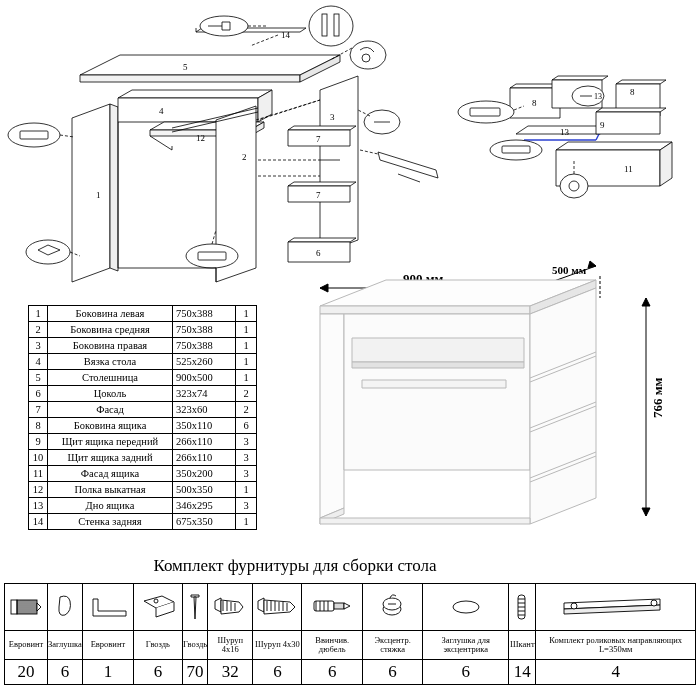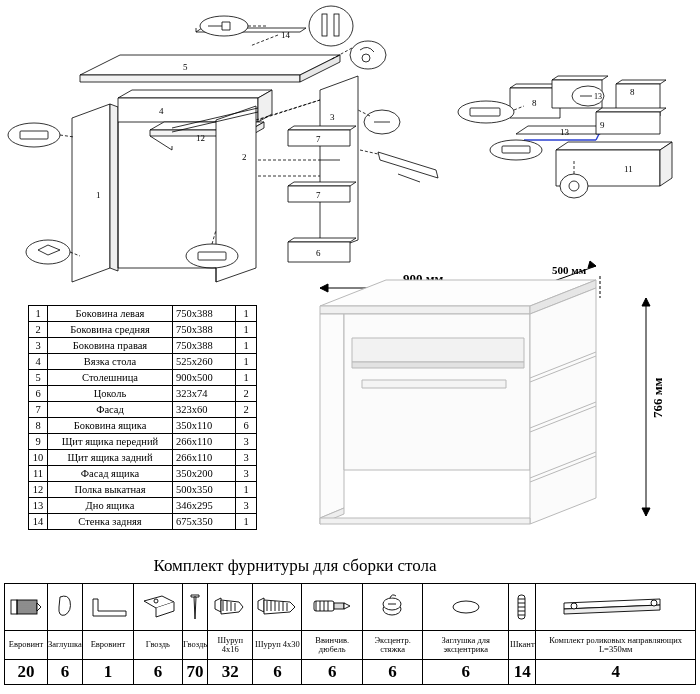--- a/index.html
+++ b/index.html
@@ -51,21 +51,21 @@
     text-align:center;
   }
   .hw-table td{
     border:1px solid #000;
     padding:0;
     vertical-align:middle;
     margin-left:17px;
   }
   .hw-icon{height:46px;}
   .hw-name{height:28px;font-size:8.5px;line-height:9.5px;padding:1px 1px;}
-  .hw-qty{height:24px;font-size:17px;font-weight:bold;font-family:"Liberation Serif", serif;}
+  .hw-qty{height:24px;font-size:17px;font-weight:normal;font-family:"Liberation Serif", serif;}
   .ic{display:block;margin:0 auto;}
 </style>
 </head>
 <body>
 
 <div class="exploded">
 <svg width="700" height="295" viewBox="0 0 700 295" xmlns="http://www.w3.org/2000/svg">
   <g fill="none" stroke="#000" stroke-width="0.8">
 
     <polygon points="80,75 300,75 340,55 120,55" fill="#ffffff"></polygon>

